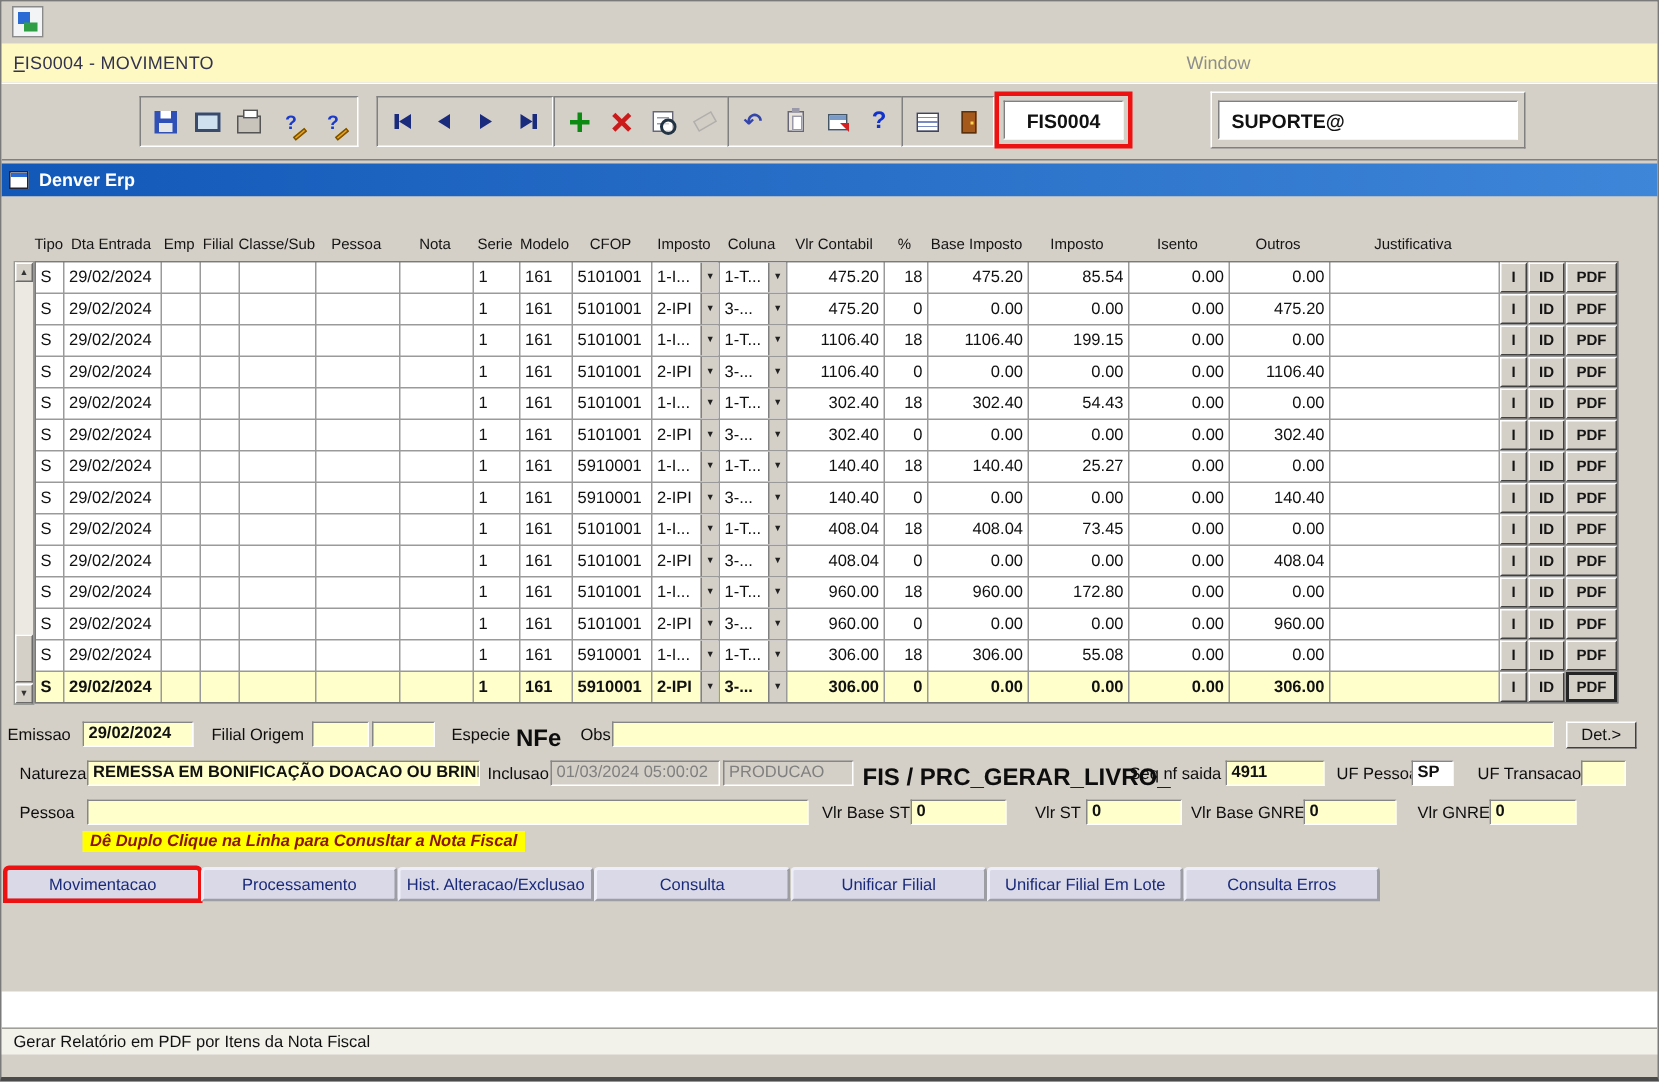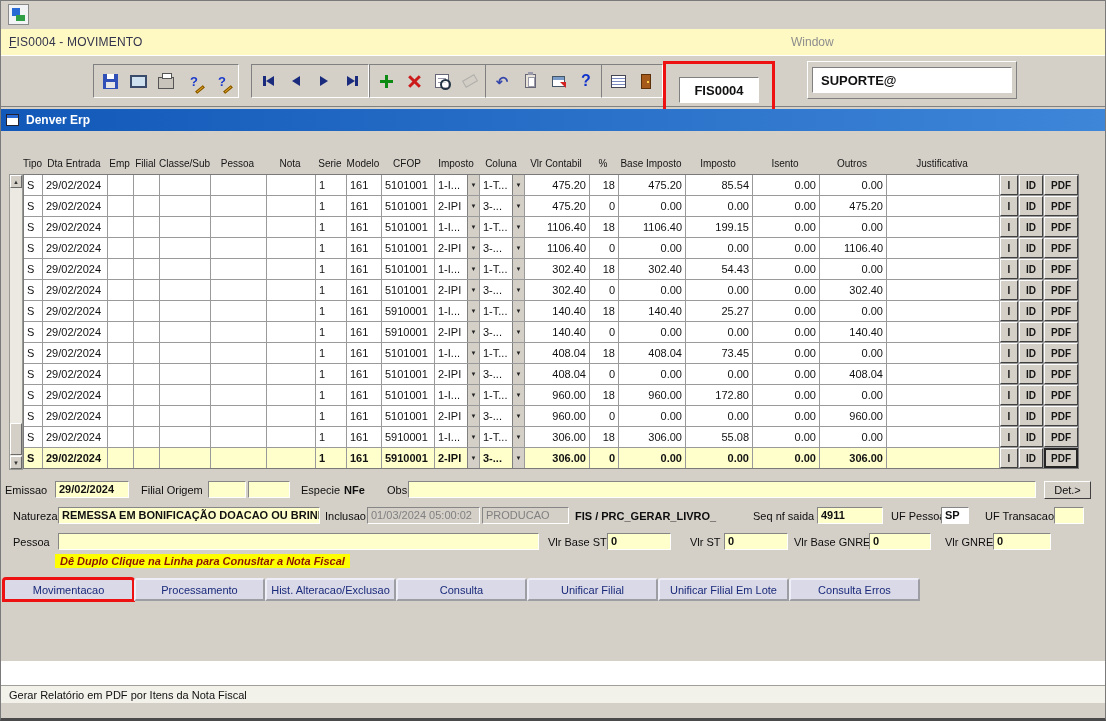--- a/index.html
+++ b/index.html
@@ -50,21 +50,21 @@
   .i-clip{width:11px;height:14px;background:#e8e4da;border:1px solid #667;position:relative;}
   .i-clip::before{content:"";position:absolute;left:2px;top:-3px;width:5px;height:3px;background:#99a;}
   .i-clip::after{content:"";position:absolute;left:2px;top:2px;width:5px;height:8px;background:#fff;border:1px solid #99a;}
   .i-winarr{width:13px;height:11px;background:#fff;border:1px solid #456;position:relative;}
   .i-winarr::before{content:"";position:absolute;left:0;top:0;right:0;height:3px;background:#7a9ac8;}
   .i-winarr::after{content:"";position:absolute;right:-2px;bottom:-2px;width:0;height:0;border-left:6px solid transparent;border-top:6px solid #d42222;}
   .g-help{font-size:16px;font-weight:bold;color:#1133cc;line-height:1;}
   .i-mov{width:15px;height:13px;border:1px solid #445;background:#fff;background-image:repeating-linear-gradient(180deg,#fff 0 2px,#7a8ac0 2px 3px);}
   .i-door{width:10px;height:15px;background:#a55a1c;border:1px solid #5c3008;position:relative;}
   .i-door::after{content:"";position:absolute;right:1px;top:6px;width:2px;height:2px;background:#ffd34d;}
-  .red-box{position:absolute;border:3px solid #ee1111;padding:13px;}
+  .red-box{position:absolute;border:3px solid #ee1111;padding:3px;}
   .module-field{width:80px;height:26px;background:#fff;border:1px solid;border-color:#808080 #fff #fff #808080;
     font-weight:bold;font-size:13px;display:flex;align-items:center;justify-content:center;}
   #user-group{position:absolute;left:806px;top:5px;width:210px;height:38px;
     border:1px solid;border-color:#ffffff #808080 #808080 #ffffff;background:#d4d0c8;padding:5px 4px;}
   .user-field{width:200px;height:26px;background:#fff;border:1px solid;border-color:#808080 #fff #fff #808080;
     font-weight:bold;font-size:13px;display:flex;align-items:center;padding-left:8px;}
   
   #mdi-titlebar{position:absolute;left:0;top:108px;width:100%;height:22px;
     background:linear-gradient(90deg,#1258b8,#3e86d8);display:flex;align-items:center;}
   .i-mdi{width:13px;height:12px;background:#fff;border:1px solid #223;box-shadow:inset 0 3px 0 #2a6ad4;margin:0 7px 0 5px;}
@@ -91,21 +91,21 @@
   .sb-btn{position:absolute;left:0;width:12px;height:13px;background:#d4d0c8;border:1px solid;border-color:#fff #6a6a6a #6a6a6a #fff;
     display:flex;align-items:center;justify-content:center;font-size:6px;color:#333;}
   .sb-up{top:0;} .sb-down{bottom:0;}
   .sb-thumb{position:absolute;left:0;bottom:14px;width:12px;height:32px;background:#d4d0c8;border:1px solid;border-color:#fff #6a6a6a #6a6a6a #fff;}
   
   .lbl{position:absolute;font-size:11px;color:#0d0d0d;white-space:nowrap;}
   .fld{position:absolute;height:17px;border:1px solid;border-color:#868686 #ffffff #ffffff #868686;background:#ffffcc;
     font-size:11px;font-weight:bold;padding:1px 3px;white-space:nowrap;overflow:hidden;line-height:13px;}
   .fld.white{background:#ffffff;}
   .fld.dis{background:#d4d0c8;color:#808080;font-weight:normal;}
-  .ptext{position:absolute;font-size:11px;font-weight:bold;color:#0d0d0d;white-space:nowrap;}
+  .ptext{position:absolute;font-size:16px;font-weight:bold;color:#0d0d0d;white-space:nowrap;}
   .pbtn{position:absolute;height:18px;background:#d4d0c8;border:1px solid;border-color:#ffffff #404040 #404040 #ffffff;
     font-size:11px;display:flex;align-items:center;justify-content:center;}
   #hint{position:absolute;left:54px;top:423px;background:#ffff00;color:#8b1500;font-weight:bold;font-style:italic;
     font-size:11px;padding:1px 5px;}
   
   #tabs{position:absolute;left:2px;top:447px;display:flex;}
   .tab{width:131px;height:23px;background:#d9d9e8;border:2px outset #eeeef8;border-radius:3px 3px 0 0;
     font-size:11px;color:#1a2a7a;display:flex;align-items:center;justify-content:center;white-space:nowrap;}
   .tab.annotated{outline:3px solid #ee1111;outline-offset:-2px;}
   

